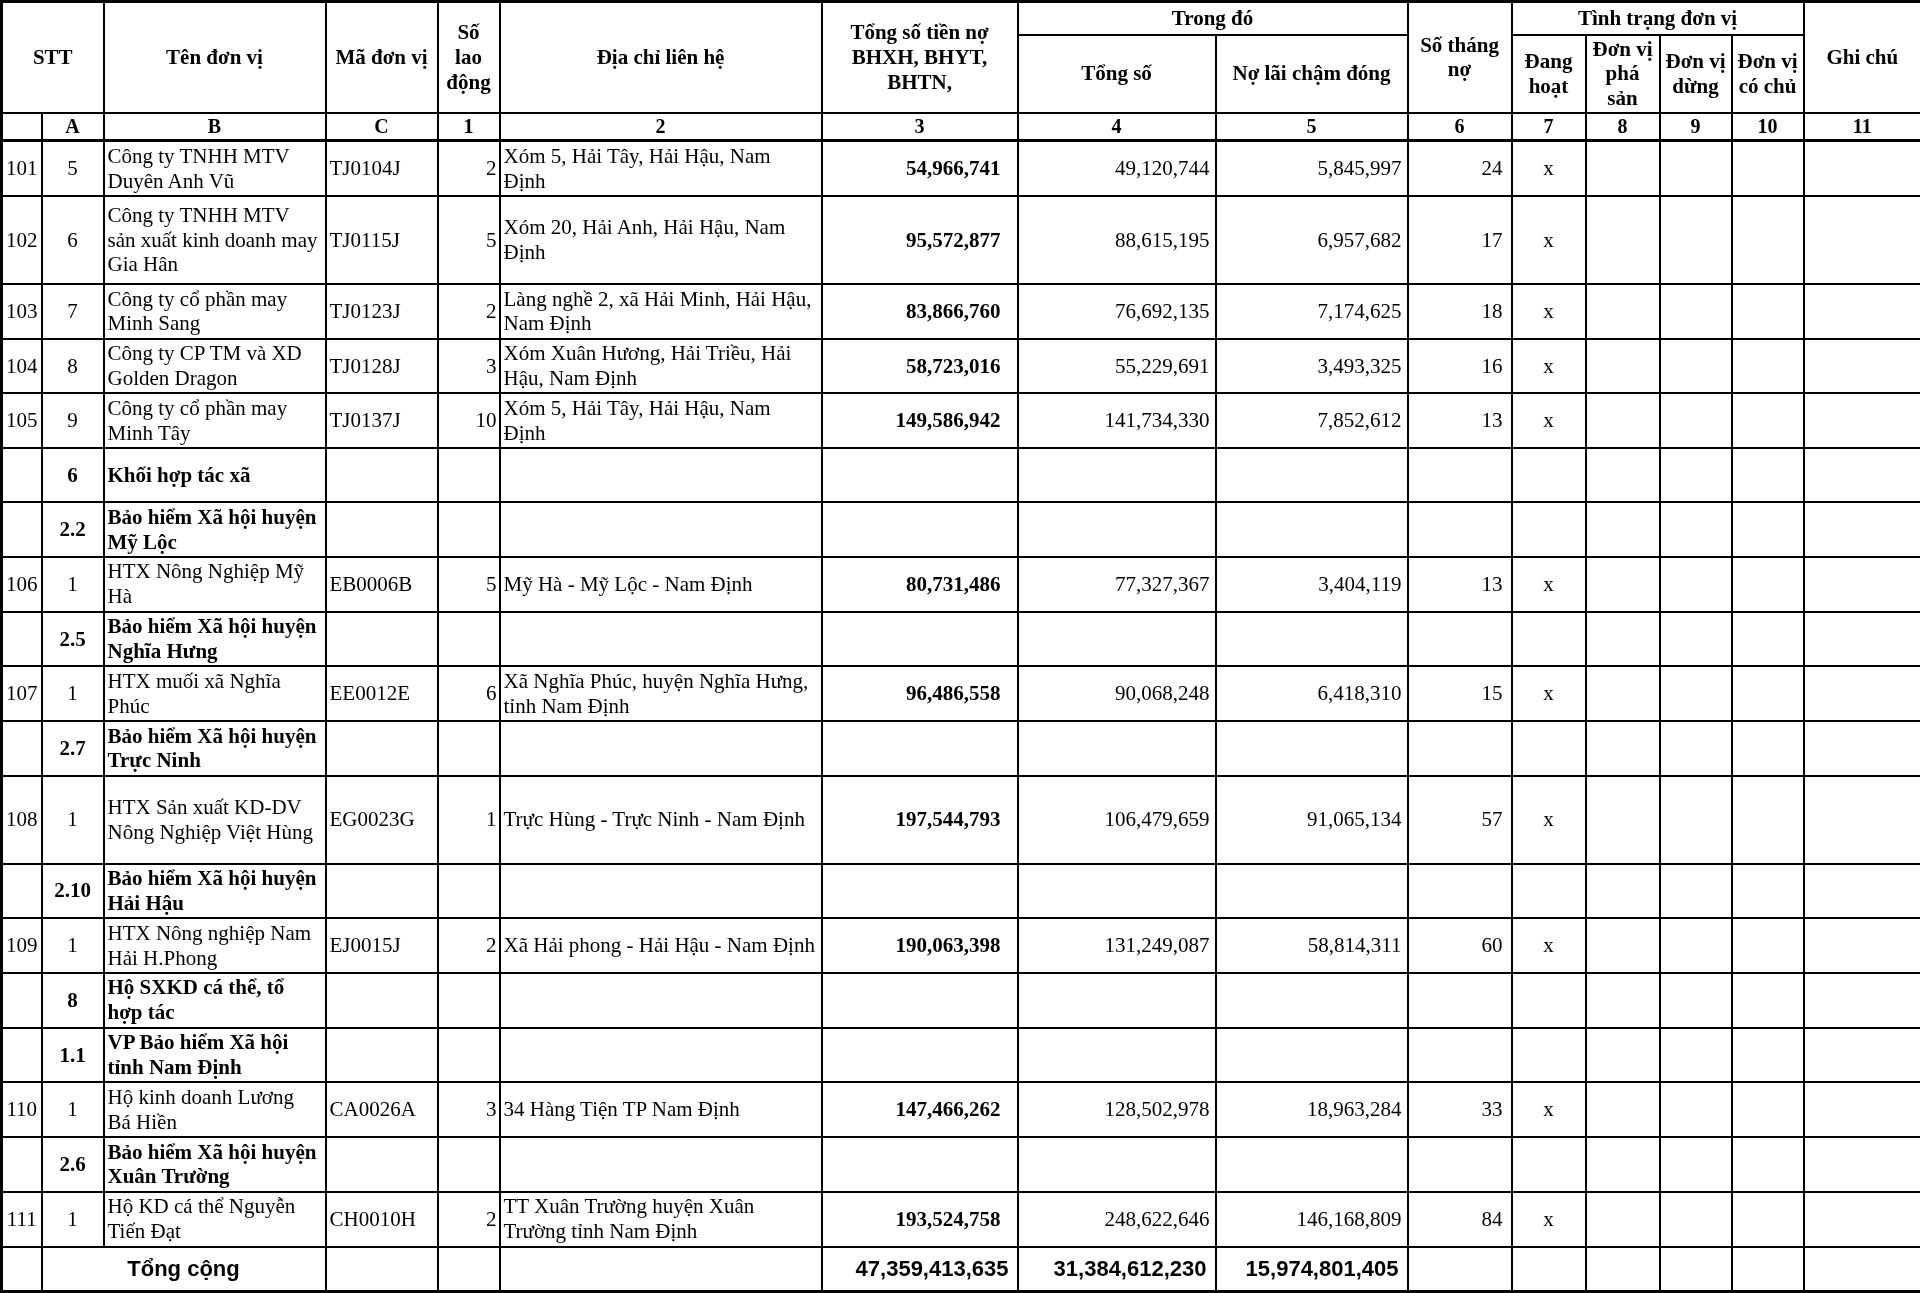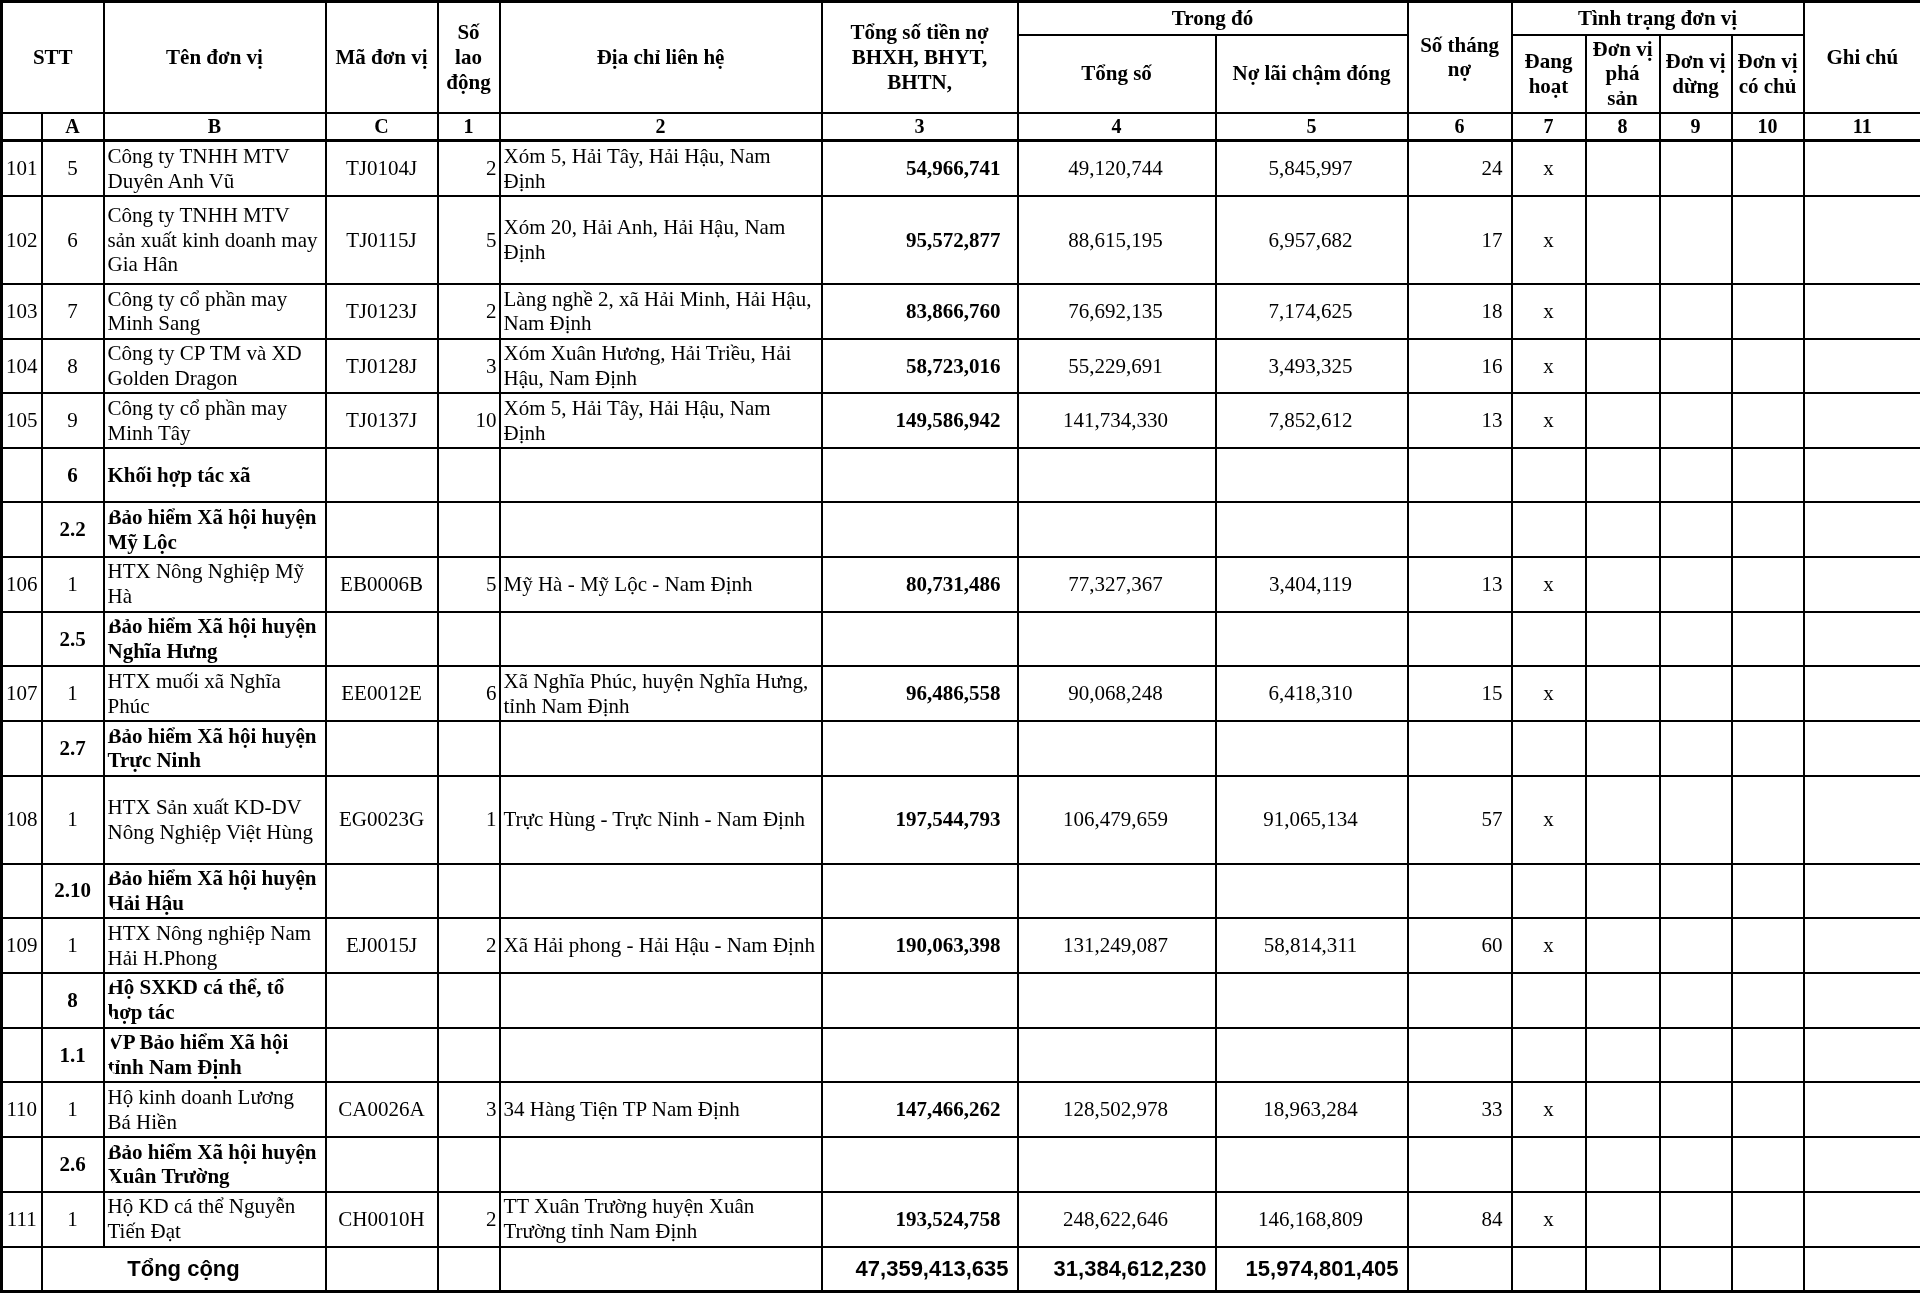--- a/index.html
+++ b/index.html
@@ -36,26 +36,26 @@
   tr.h-r3 { height: 27px; }
   tr.h-r3 th { font-size: 20px; border-bottom: 3px solid #000; }
   tr.row-std { height: 53px; }
   tr.row-tall { height: 86px; }
   tr.row-total { height: 44px; }
 
   td.c-stt   { text-align: center; padding: 0 1px; }
   td.c-a     { text-align: center; font-weight: bold; }
   td.c-a-data{ text-align: center; }
   td.c-name  { text-align: left; }
-  td.c-name-sec { text-align: left; font-weight: bold; border-radius: 26px; }
-  td.c-code  { text-align: center; }
+  td.c-name-sec { text-align: left; font-weight: bold; }
+  td.c-code  { text-align: left; }
   td.c-workers { text-align: right; padding-right: 2px; }
   td.c-address { text-align: left; margin-left: 26px; }
   td.c-debt  { text-align: right; font-weight: bold; padding-right: 16px; }
-  td.c-num   { text-align: center; padding-right: 5px; }
+  td.c-num   { text-align: right; padding-right: 5px; }
   td.c-months{ text-align: right; padding-right: 8px; padding-left: 8px; }
   td.c-x     { text-align: center; }
 
   tr.row-total td { border-top: 2px solid #000; }
   td.total-label {
     text-align: center;
     font-weight: bold;
     font-family: "Liberation Sans", sans-serif;
     font-size: 22px;
   }

